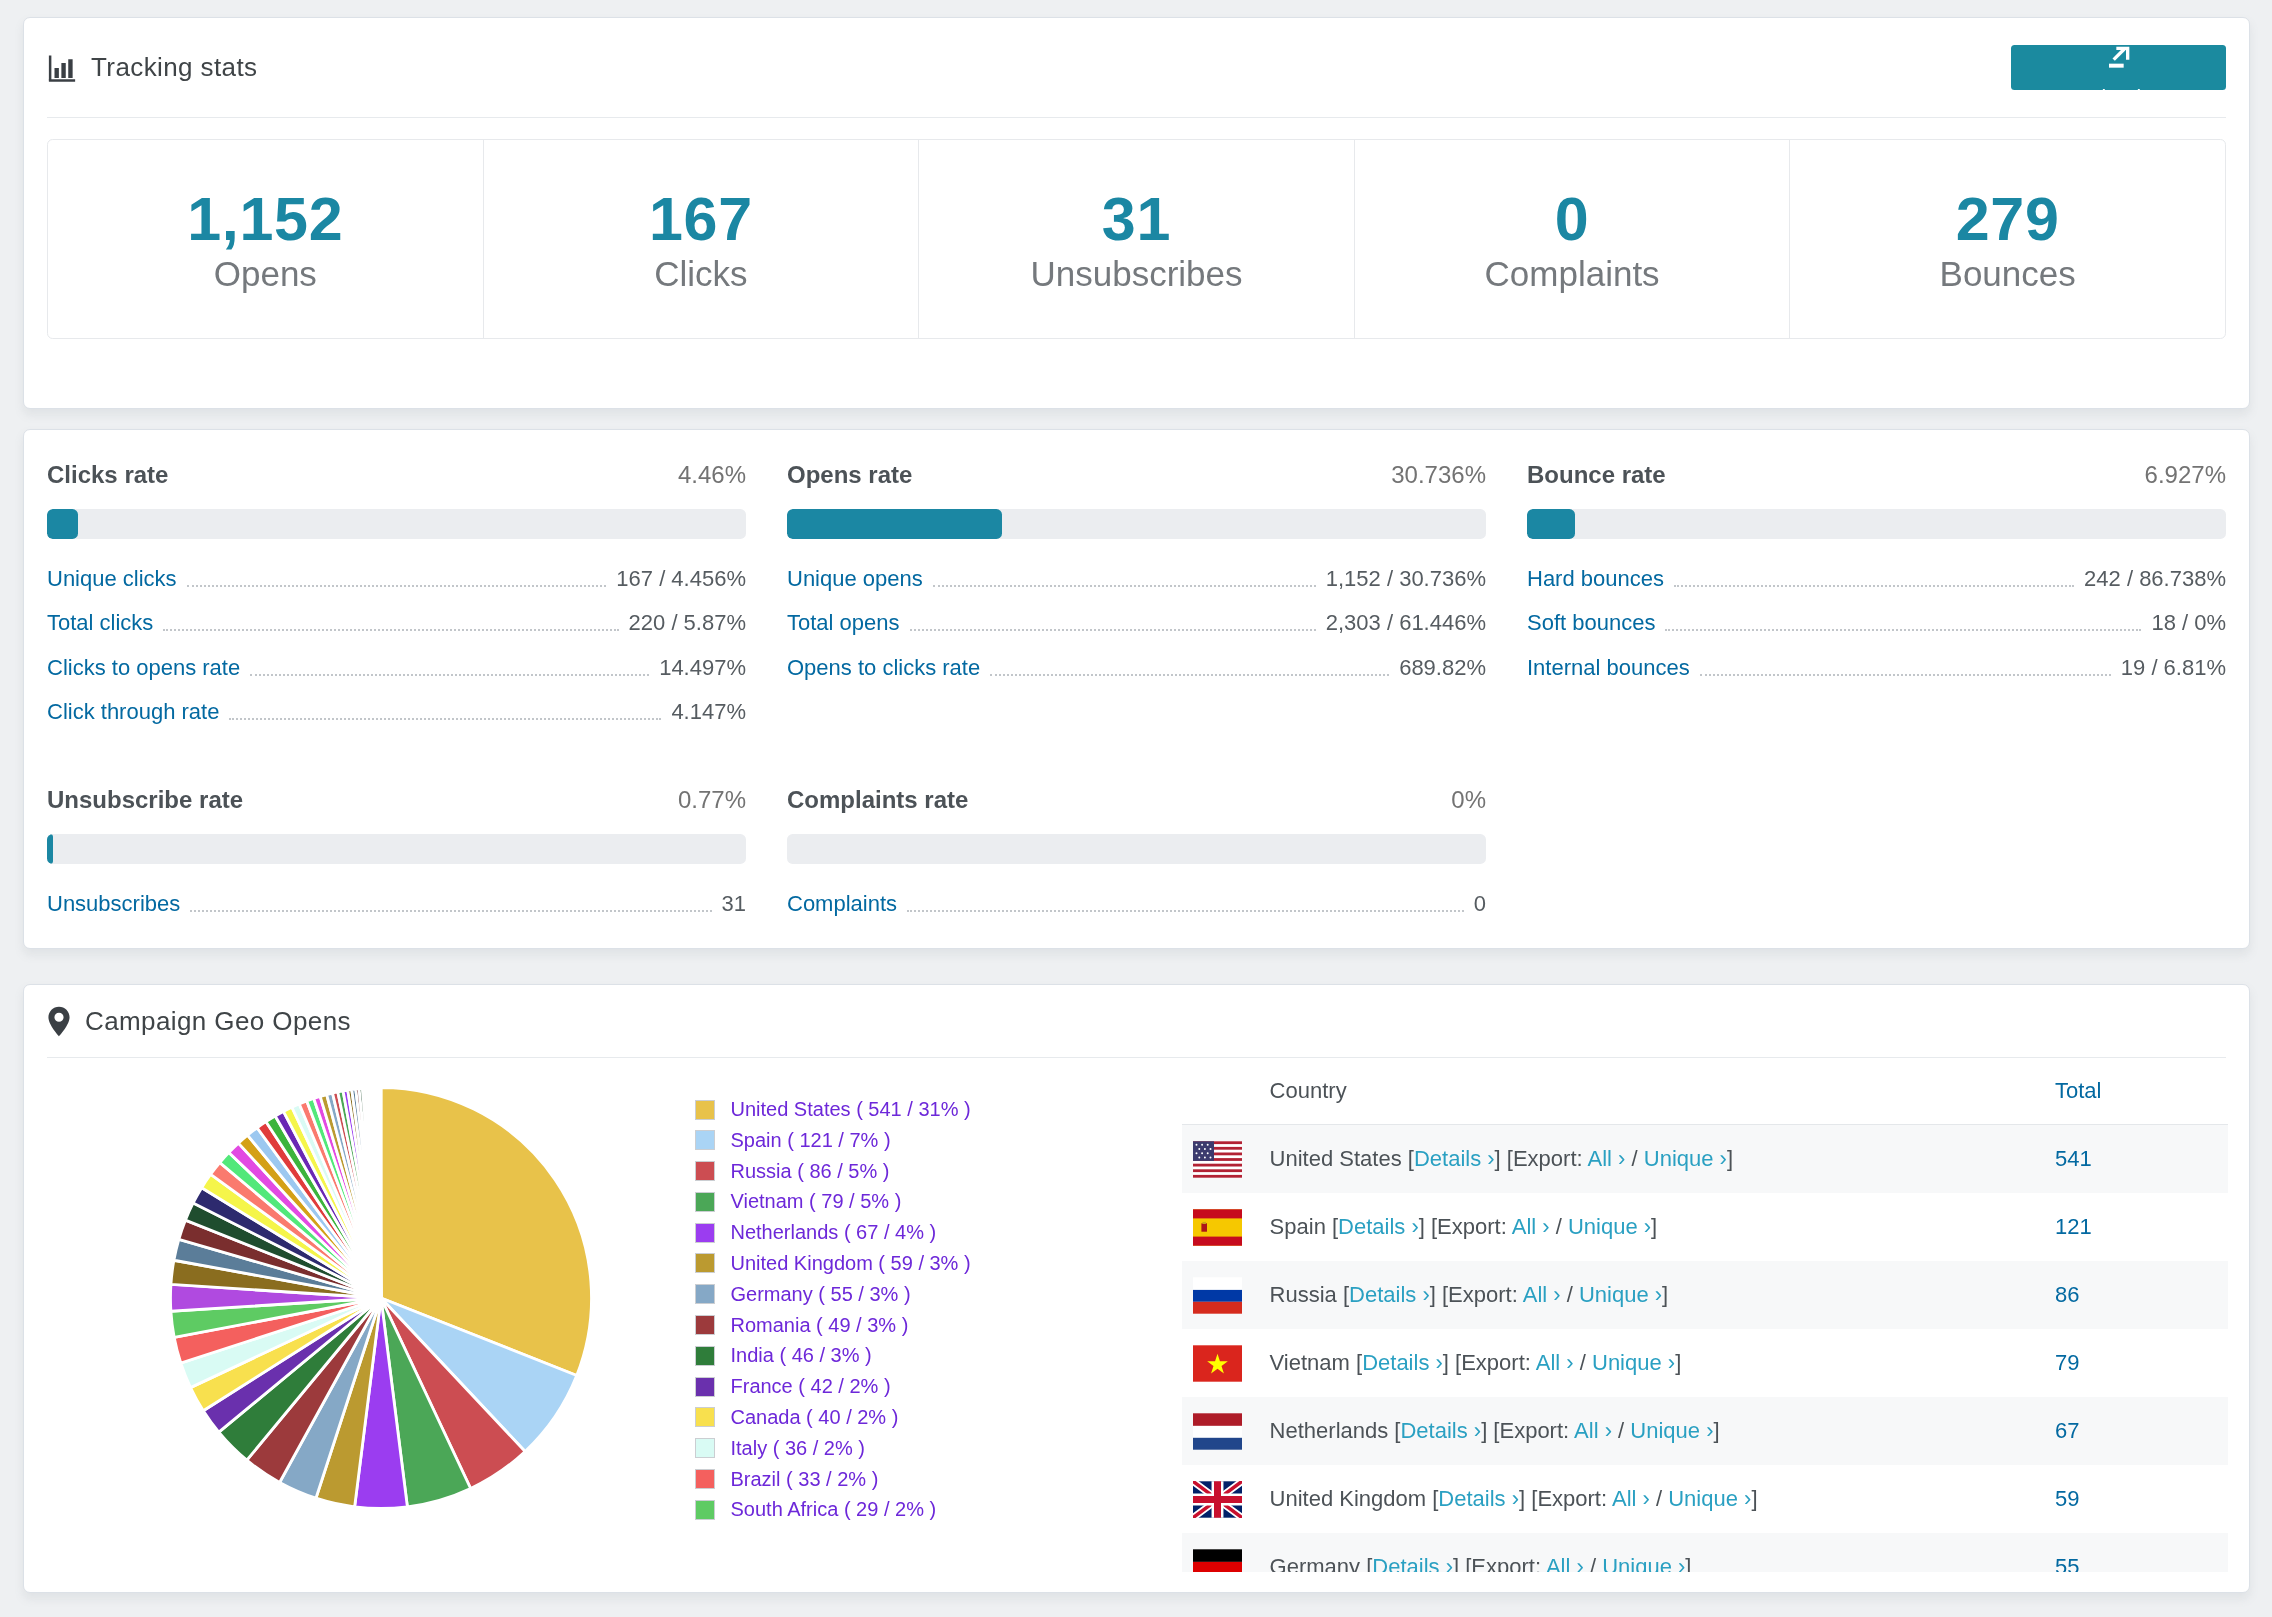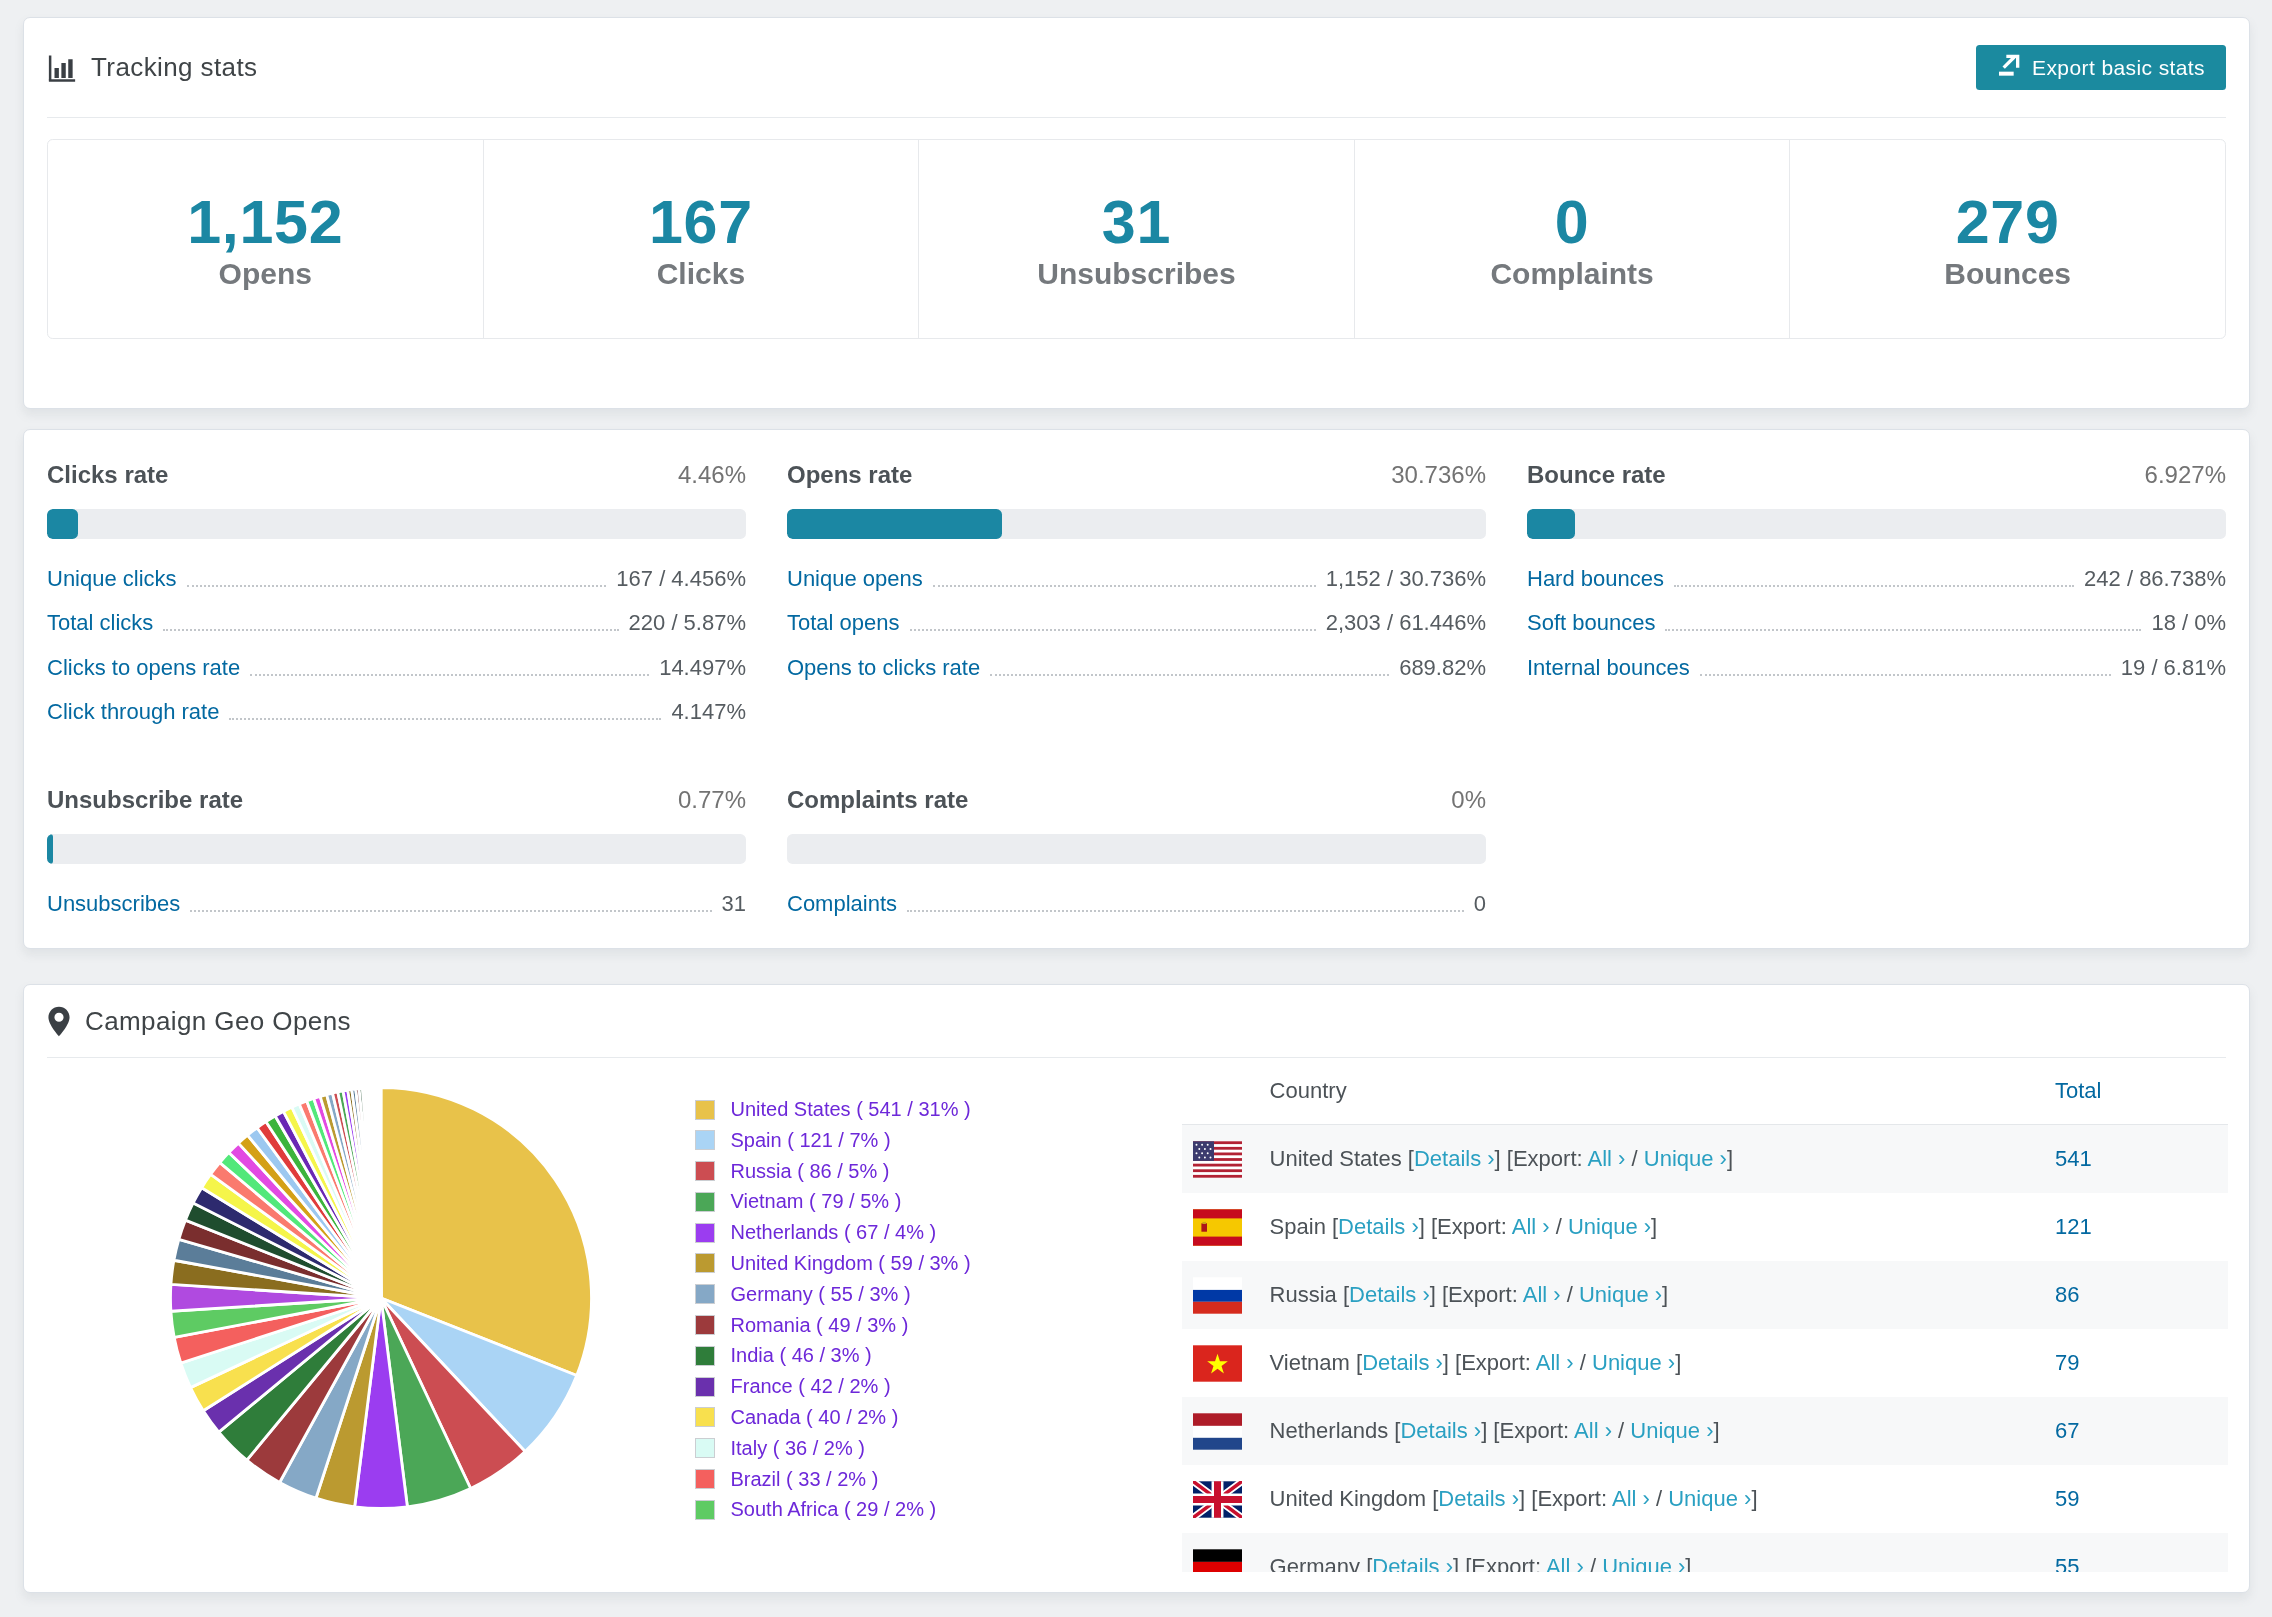--- a/index.html
+++ b/index.html
@@ -35,37 +35,38 @@
   }
   .card-title svg { display: block; }
   .divider { border-bottom: 1.4px solid #e7eaed; margin: 0 23px; }
 
   .export-btn {
     display: flex; align-items: center; gap: 11.3px;
     background: #1b8a9f; color: #fff; border: none; border-radius: 3.5px;
     height: 45px; padding: 0 21px;
     font-size: 21px; font-family: inherit; letter-spacing: 0.4px;
     cursor: pointer;
+    flex-direction: column;
   }
 
   .stats-row {
     margin: 21px 23px 0;
     border: 1.4px solid #e7e9ec;
     border-radius: 5.6px;
     display: flex;
     height: 200px;
   }
   .stat-cell {
     flex: 1;
     display: flex; flex-direction: column;
     align-items: center; justify-content: center;
   }
   .stat-cell + .stat-cell { border-left: 1.4px solid #e7e9ec; }
   .stat-value { font-size: 61px; font-weight: 700; color: #1b87a3; letter-spacing: 0.7px; }
-  .stat-label { font-size: 30px; color: #75797d; margin-top: 0; font-weight: bold; }
+  .stat-label { font-size: 35px; color: #75797d; margin-top: 0; }
 
   .rates-grid {
     padding: 31px 23px 0;
     display: grid;
     grid-template-columns: 1fr 1fr 1fr;
     column-gap: 41px;
     row-gap: 42px;
   }
   .rate-head { display: flex; justify-content: space-between; align-items: baseline; }
   .rate-title { font-size: 24px; font-weight: 700; color: #4c5257; }

